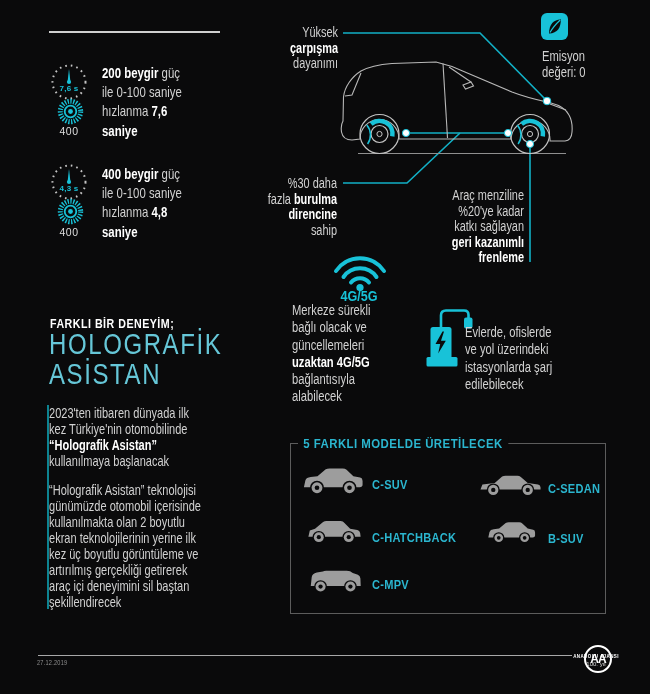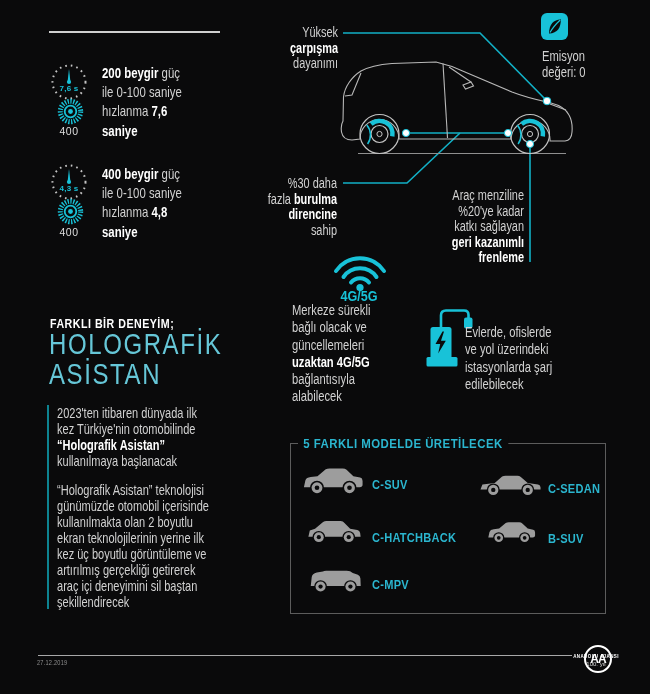--- a/index.html
+++ b/index.html
@@ -13,21 +13,21 @@
   .rich{white-space:nowrap;}
   .right{text-align:right;}
   .center{text-align:center;}
   .divider{background:#cfcfcf;height:1.5px;}
   .perf-text{font-size:15px;line-height:19.2px;}
   .callout{font-size:14px;line-height:15.5px;}
   .gauge-value{font-size:8px;font-weight:bold;color:#18c2d8;letter-spacing:.2px;}
   .power{font-size:10.5px;color:#dedede;letter-spacing:.5px;}
   .kicker{font-size:13px;font-weight:bold;color:#ffffff;letter-spacing:.6px;transform:scaleX(.82);transform-origin:0 0;white-space:nowrap;}
   .headline{font-size:30px;line-height:30px;color:#66c7d8;letter-spacing:2px;transform:scaleX(.8);transform-origin:0 0;white-space:nowrap;font-weight:400;}
-  .para-wrap{border-left:2px solid #0d8391;padding-left:8px;}
+  .para-wrap{border-left:2px solid #0d8391;}
   .para{font-size:14.5px;line-height:16px;}
   .models-box{border:1px solid #5c5c5c;}
   .models-title{font-size:13px;font-weight:bold;color:#2bb6cf;letter-spacing:.5px;background:#0a0a0b;padding:0 6px;white-space:nowrap;transform:scaleX(.88);transform-origin:0 50%;}
   .model-label{font-size:13px;font-weight:bold;color:#2bb6cf;letter-spacing:.3px;white-space:nowrap;transform:scaleX(.85);transform-origin:0 0;}
   .fourg{font-size:14px;font-weight:bold;color:#18c2d8;transform:scaleX(.9);transform-origin:50% 0;}
   .foot-date{font-size:7px;color:#909090;transform:scaleX(.8);transform-origin:0 0;letter-spacing:.3px;}
   .aa-circle{width:24px;height:24px;border:2px solid #fff;border-radius:50%;display:flex;align-items:center;justify-content:center;
              font-size:12px;font-weight:bold;color:#fff;letter-spacing:-1px;}
   .aa-name{font-size:4.5px;color:#fff;font-weight:bold;letter-spacing:.4px;}
   .aa-anniv{font-size:6px;color:#ddd;}

